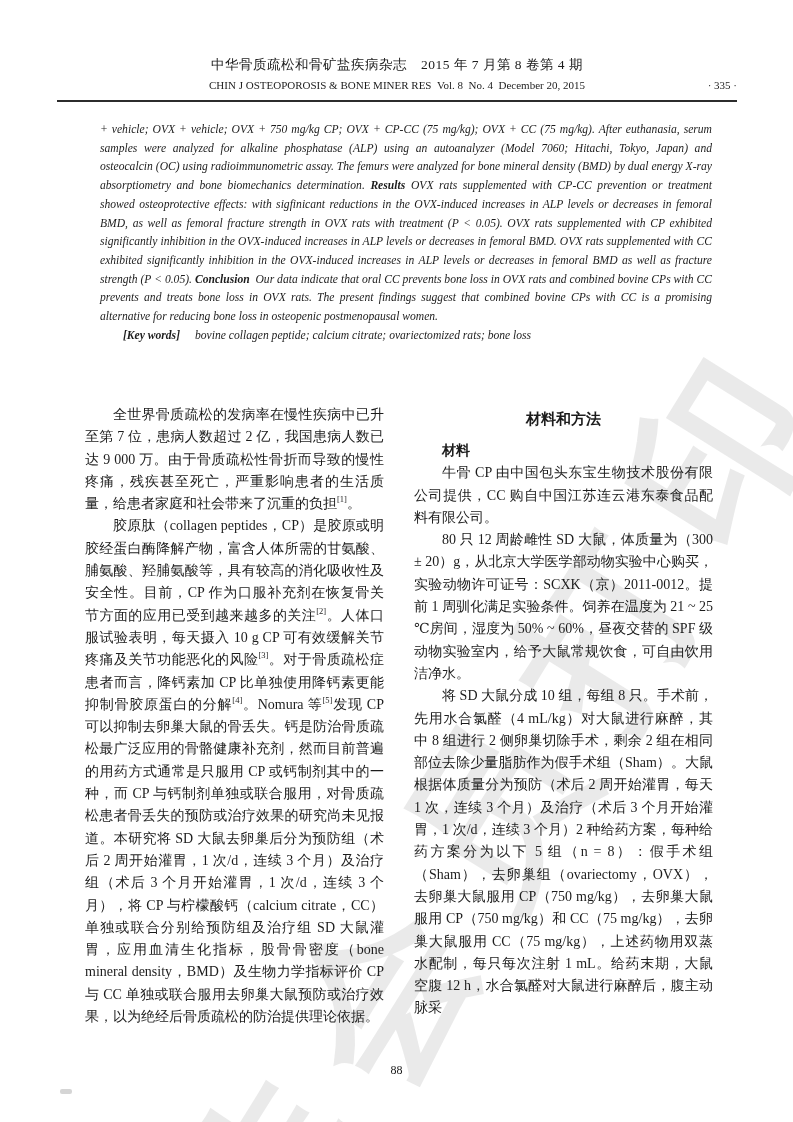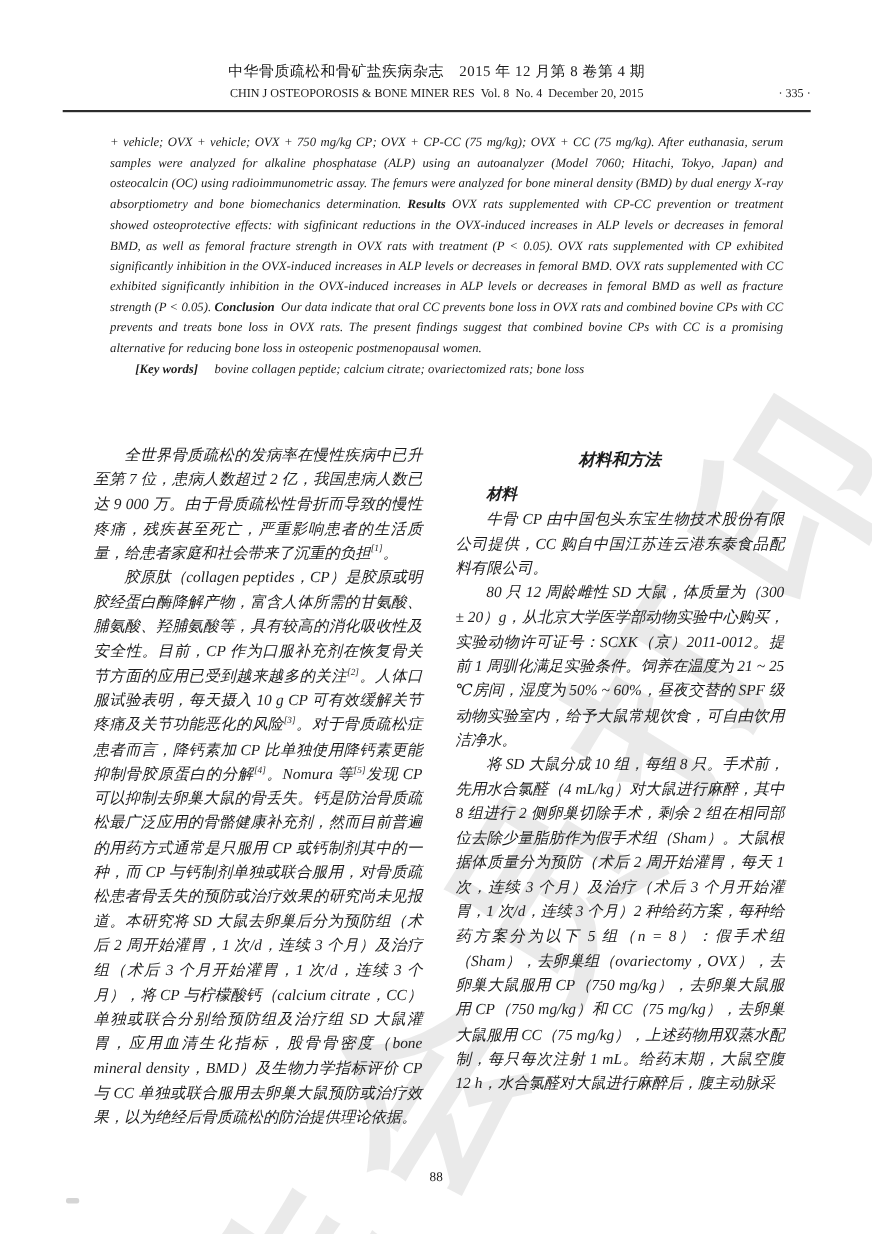--- a/index.html
+++ b/index.html
@@ -46,42 +46,42 @@
     font-size:11.6px; line-height:18.7px;
     text-align:justify;
   }
   .abstract p { margin:0;font-style:italic; }
   .kw-label { margin-right:15px;margin-top:32px; }
   .keywords { text-indent:23px; }
 
   
   .columns {
     position:absolute; top:404px; left:85px; width:628px;
-    display:flex; gap:30px;font-style:italic;
+    display:flex; gap:30px;
   }
   .col { width:307px; font-size:14px; line-height:22.3px; text-align:justify; }
   .para { margin:0; text-indent:2em; }
   sup.ref { font-size:8.5px; line-height:0; vertical-align:super; }
   .sec-title { font-size:15px; font-weight:bold; text-align:center; margin:4px 0 10px; line-height:22px; }
   .sub { font-size:14px; font-weight:bold; margin:0; text-indent:2em; line-height:22.3px; }
 
   
   .pageno { position:absolute; top:1063px; left:0; width:100%; text-align:center; font-size:12px; z-index:1; }
   .smudge { position:absolute; left:60px; top:1089px; width:12px; height:5px; background:#c7c7c7; border-radius:2px; opacity:.75; z-index:1; }
 </style>
 </head>
 <body>
 
 <div class="page">
 
   <div class="watermark">非会员打印</div>
 
   <div class="content">
     <div class="hdr">
-      <div class="h-cn">中华骨质疏松和骨矿盐疾病杂志 2015 年 12 月第 8 卷第 4 期</div>
+      <div class="h-cn">中华骨质疏松和骨矿盐疾病杂志 2015 年 7 月第 8 卷第 4 期</div>
       <div class="h-en-row">
         <span class="h-en">CHIN J OSTEOPOROSIS &amp; BONE MINER RES Vol. 8 No. 4 December 20, 2015</span>
         <span class="h-page">· 335 ·</span>
       </div>
     </div>
 
     <div class="abstract">
       <p><span>+ vehicle; OVX + vehicle; OVX + 750 mg/kg CP; OVX + CP-CC (75 mg/kg); OVX + CC (75 mg/kg). After euthanasia, serum samples were analyzed for alkaline phosphatase (ALP) using an autoanalyzer (Model 7060; Hitachi, Tokyo, Japan) and osteocalcin (OC) using radioimmunometric assay. The femurs were analyzed for bone mineral density (BMD) by dual energy X-ray absorptiometry and bone biomechanics determination. </span><b>Results</b><span> OVX rats supplemented with CP-CC prevention or treatment showed osteoprotective effects: with sigfinicant reductions in the OVX-induced increases in ALP levels or decreases in femoral BMD, as well as femoral fracture strength in OVX rats with treatment (P &lt; 0.05). OVX rats supplemented with CP exhibited significantly inhibition in the OVX-induced increases in ALP levels or decreases in femoral BMD. OVX rats supplemented with CC exhibited significantly inhibition in the OVX-induced increases in ALP levels or decreases in femoral BMD as well as fracture strength (P &lt; 0.05). </span><b>Conclusion</b><span> Our data indicate that oral CC prevents bone loss in OVX rats and combined bovine CPs with CC prevents and treats bone loss in OVX rats. The present findings suggest that combined bovine CPs with CC is a promising alternative for reducing bone loss in osteopenic postmenopausal women.</span></p>
       <p class="keywords"><b class="kw-label">[Key words]</b><span>bovine collagen peptide; calcium citrate; ovariectomized rats; bone loss</span></p>
     </div>

